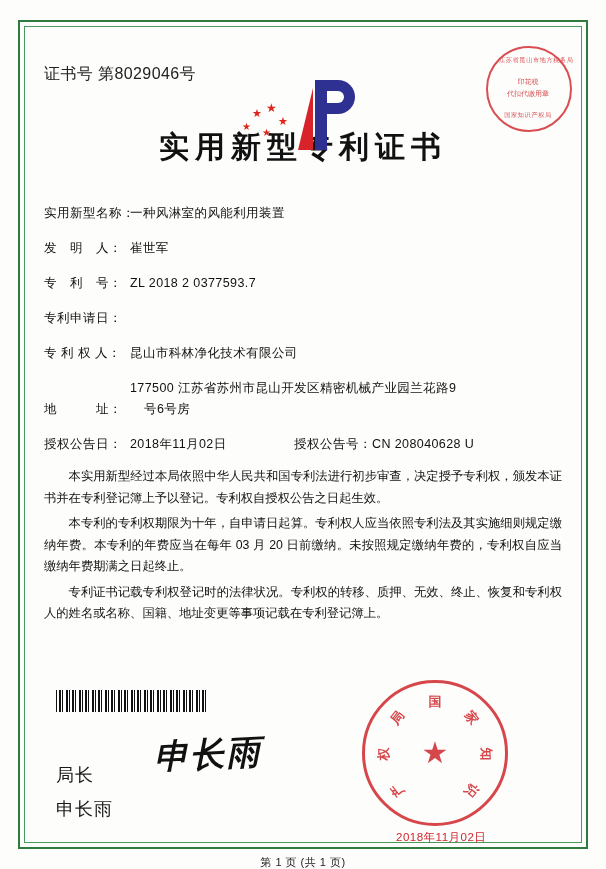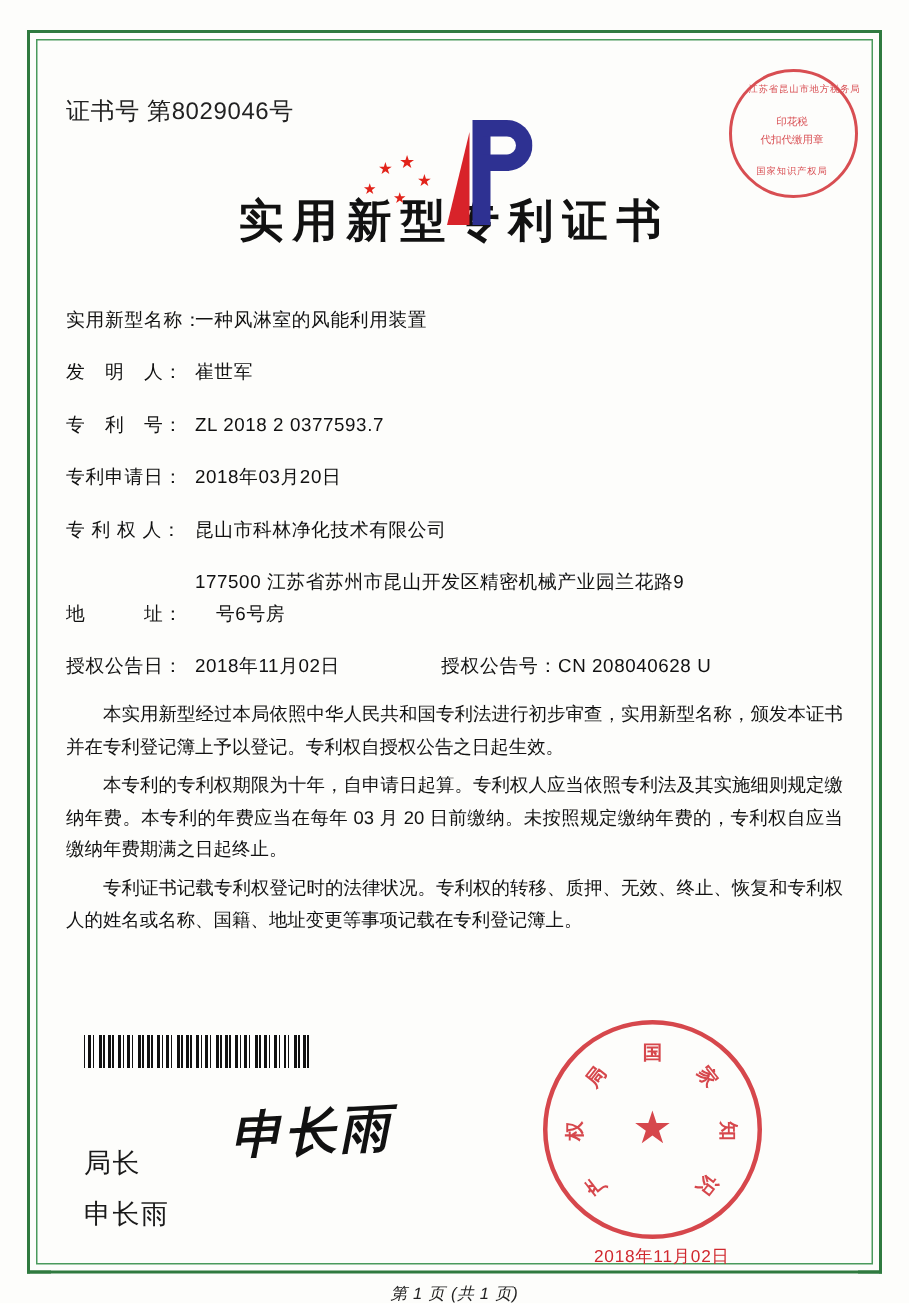--- a/index.html
+++ b/index.html
@@ -275,21 +275,20 @@
 
   .footer {
     position: absolute;
     left: 0;
     top: 805px;
     width: 518px;
     text-align: center;
     font-size: 11px;
     color: #222;
     letter-spacing: 0.5px;
-    font-style: italic;
   }
 </style>
 </head>
 <body>
 
 <div class="page">
 
   <div class="border-outer"></div>
   <div class="border-inner"></div>
   <div class="corner tl"></div>
@@ -337,21 +336,20 @@
         <div class="field-value">崔世军</div>
       </div>
 
       <div class="field-row">
         <div class="field-label">专　利　号：</div>
         <div class="field-value">ZL 2018 2 0377593.7</div>
       </div>
 
       <div class="field-row">
         <div class="field-label">专利申请日：</div>
-        <div class="field-value">2018年03月20日</div>
       </div>
 
       <div class="field-row">
         <div class="field-label">专 利 权 人：</div>
         <div class="field-value">昆山市科林净化技术有限公司</div>
       </div>
 
       <div class="field-row">
         <div class="field-label">地　　　址：</div>
         <div class="field-value">
@@ -367,21 +365,21 @@
         </div>
         <div class="col-right">
           <div class="field-label">授权公告号：</div>
           <div class="field-value">CN 208040628 U</div>
         </div>
       </div>
 
     </div>
 
     <div class="paragraphs">
-      <p>本实用新型经过本局依照中华人民共和国专利法进行初步审查，实用新型名称，颁发本证书并在专利登记簿上予以登记。专利权自授权公告之日起生效。</p>
+      <p>本实用新型经过本局依照中华人民共和国专利法进行初步审查，决定授予专利权，颁发本证书并在专利登记簿上予以登记。专利权自授权公告之日起生效。</p>
       <p>本专利的专利权期限为十年，自申请日起算。专利权人应当依照专利法及其实施细则规定缴纳年费。本专利的年费应当在每年 03 月 20 日前缴纳。未按照规定缴纳年费的，专利权自应当缴纳年费期满之日起终止。</p>
       <p>专利证书记载专利权登记时的法律状况。专利权的转移、质押、无效、终止、恢复和专利权人的姓名或名称、国籍、地址变更等事项记载在专利登记簿上。</p>
     </div>
 
     <div class="barcode"></div>
 
     <div class="signature-block">
       <div>局长</div>
       <div>申长雨</div>
     </div>

